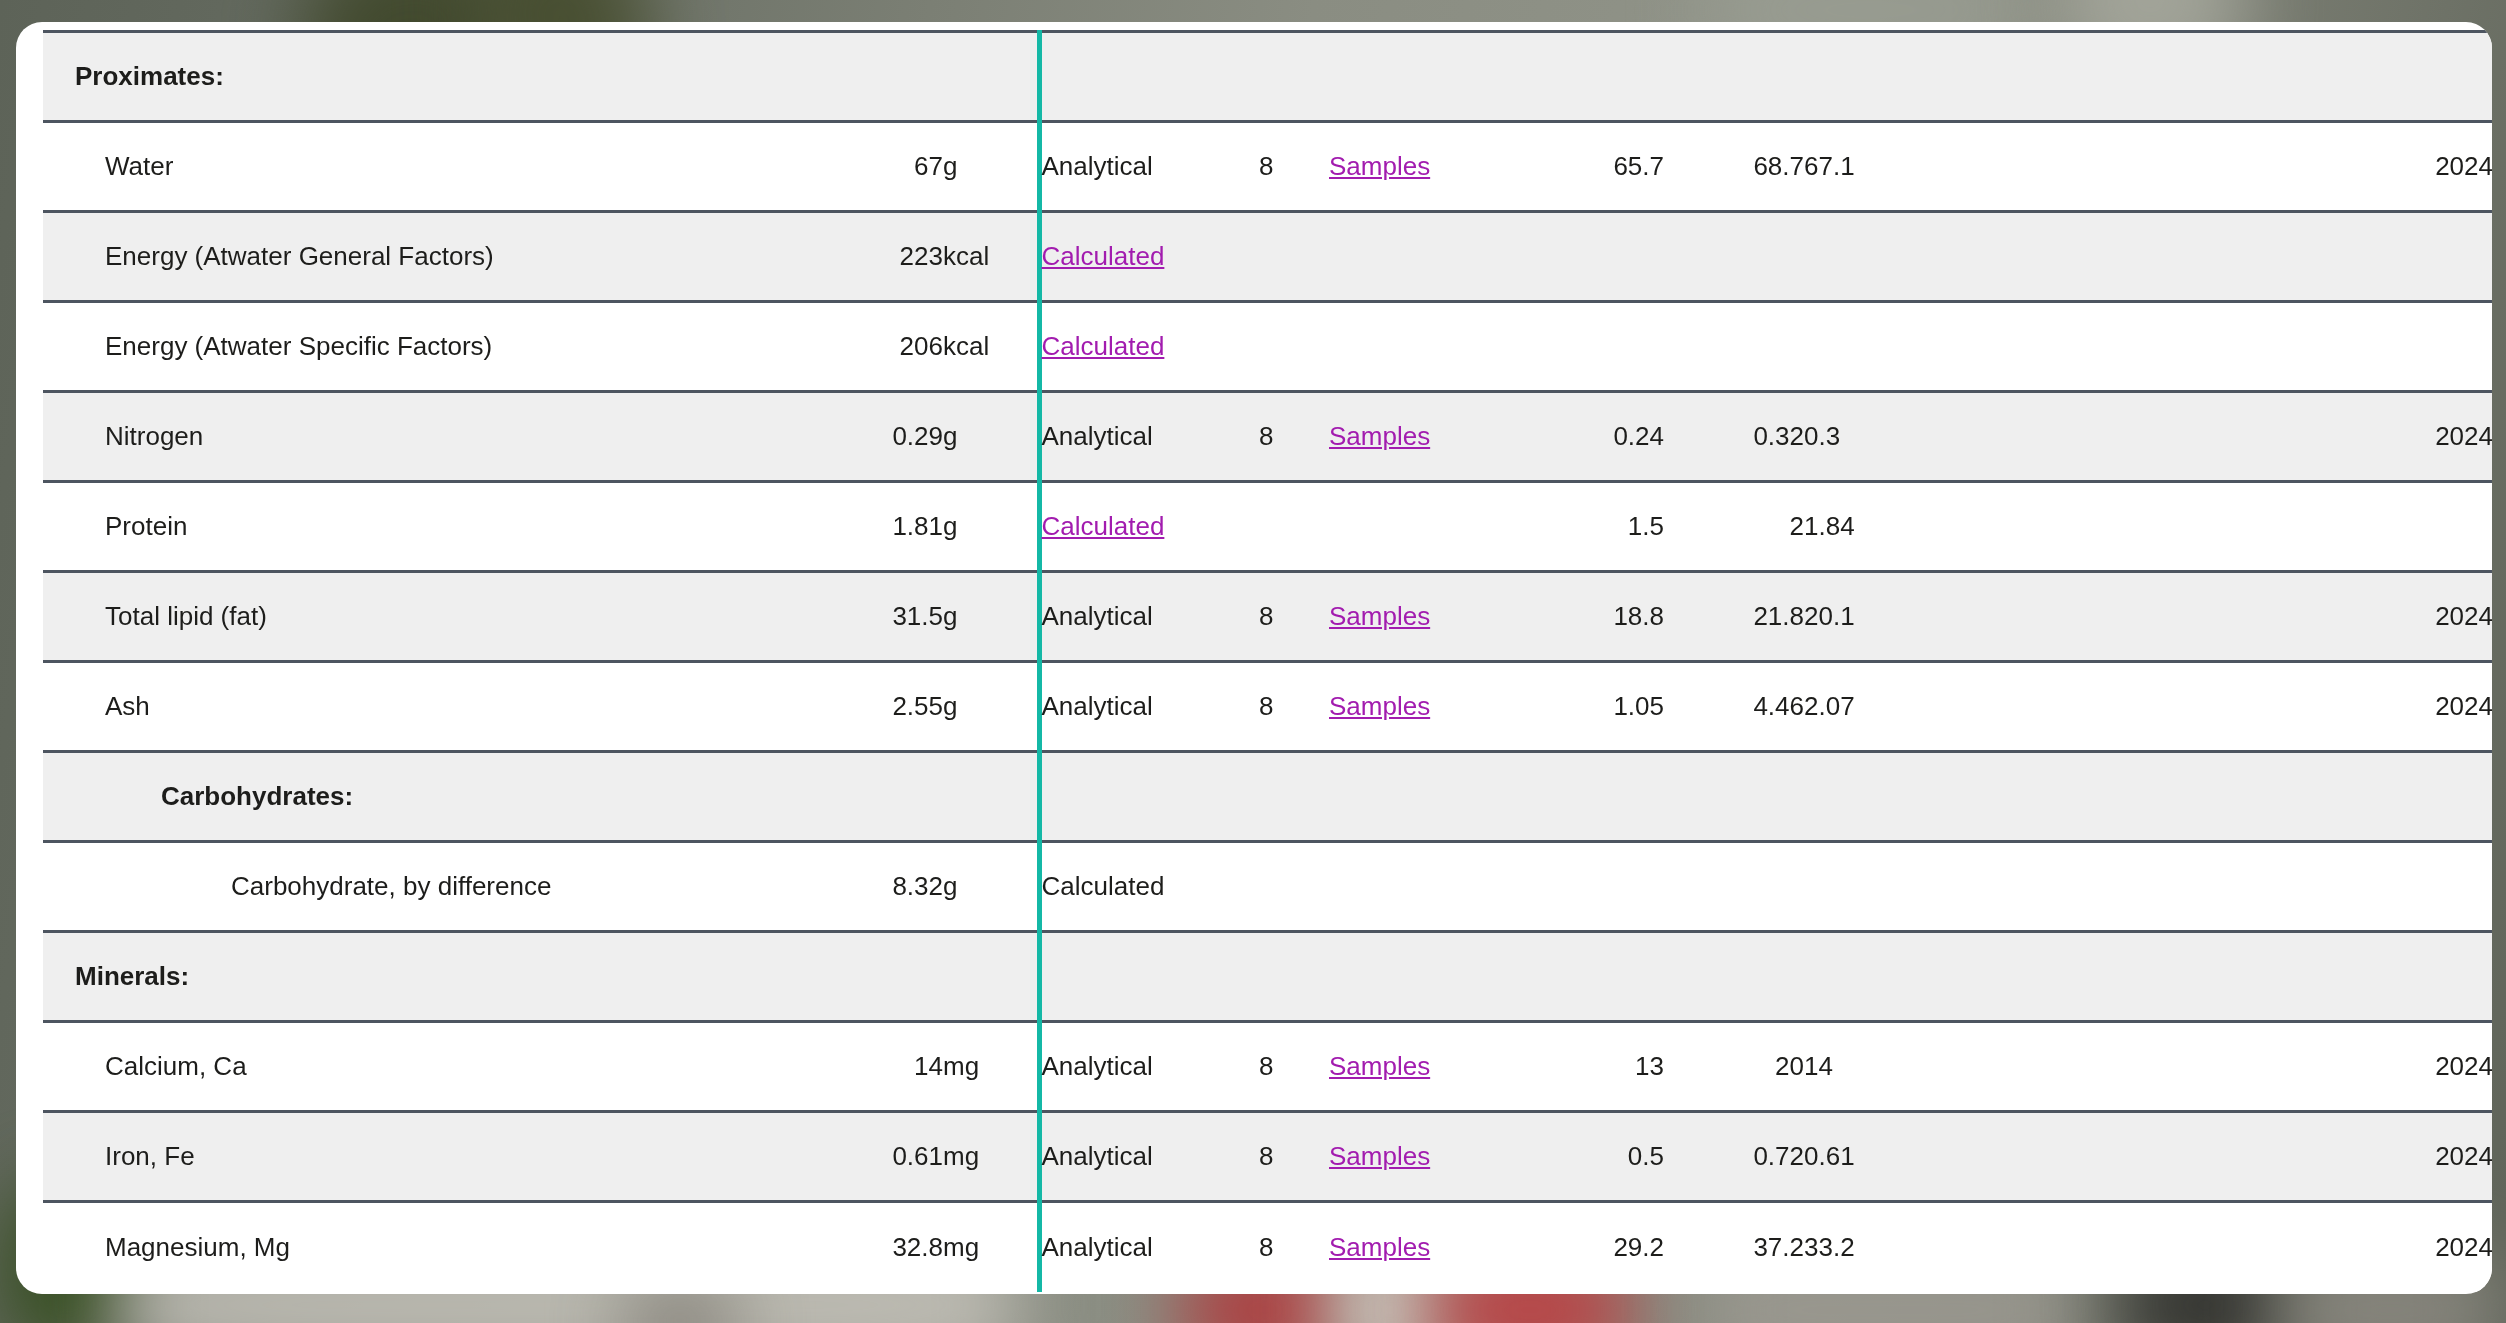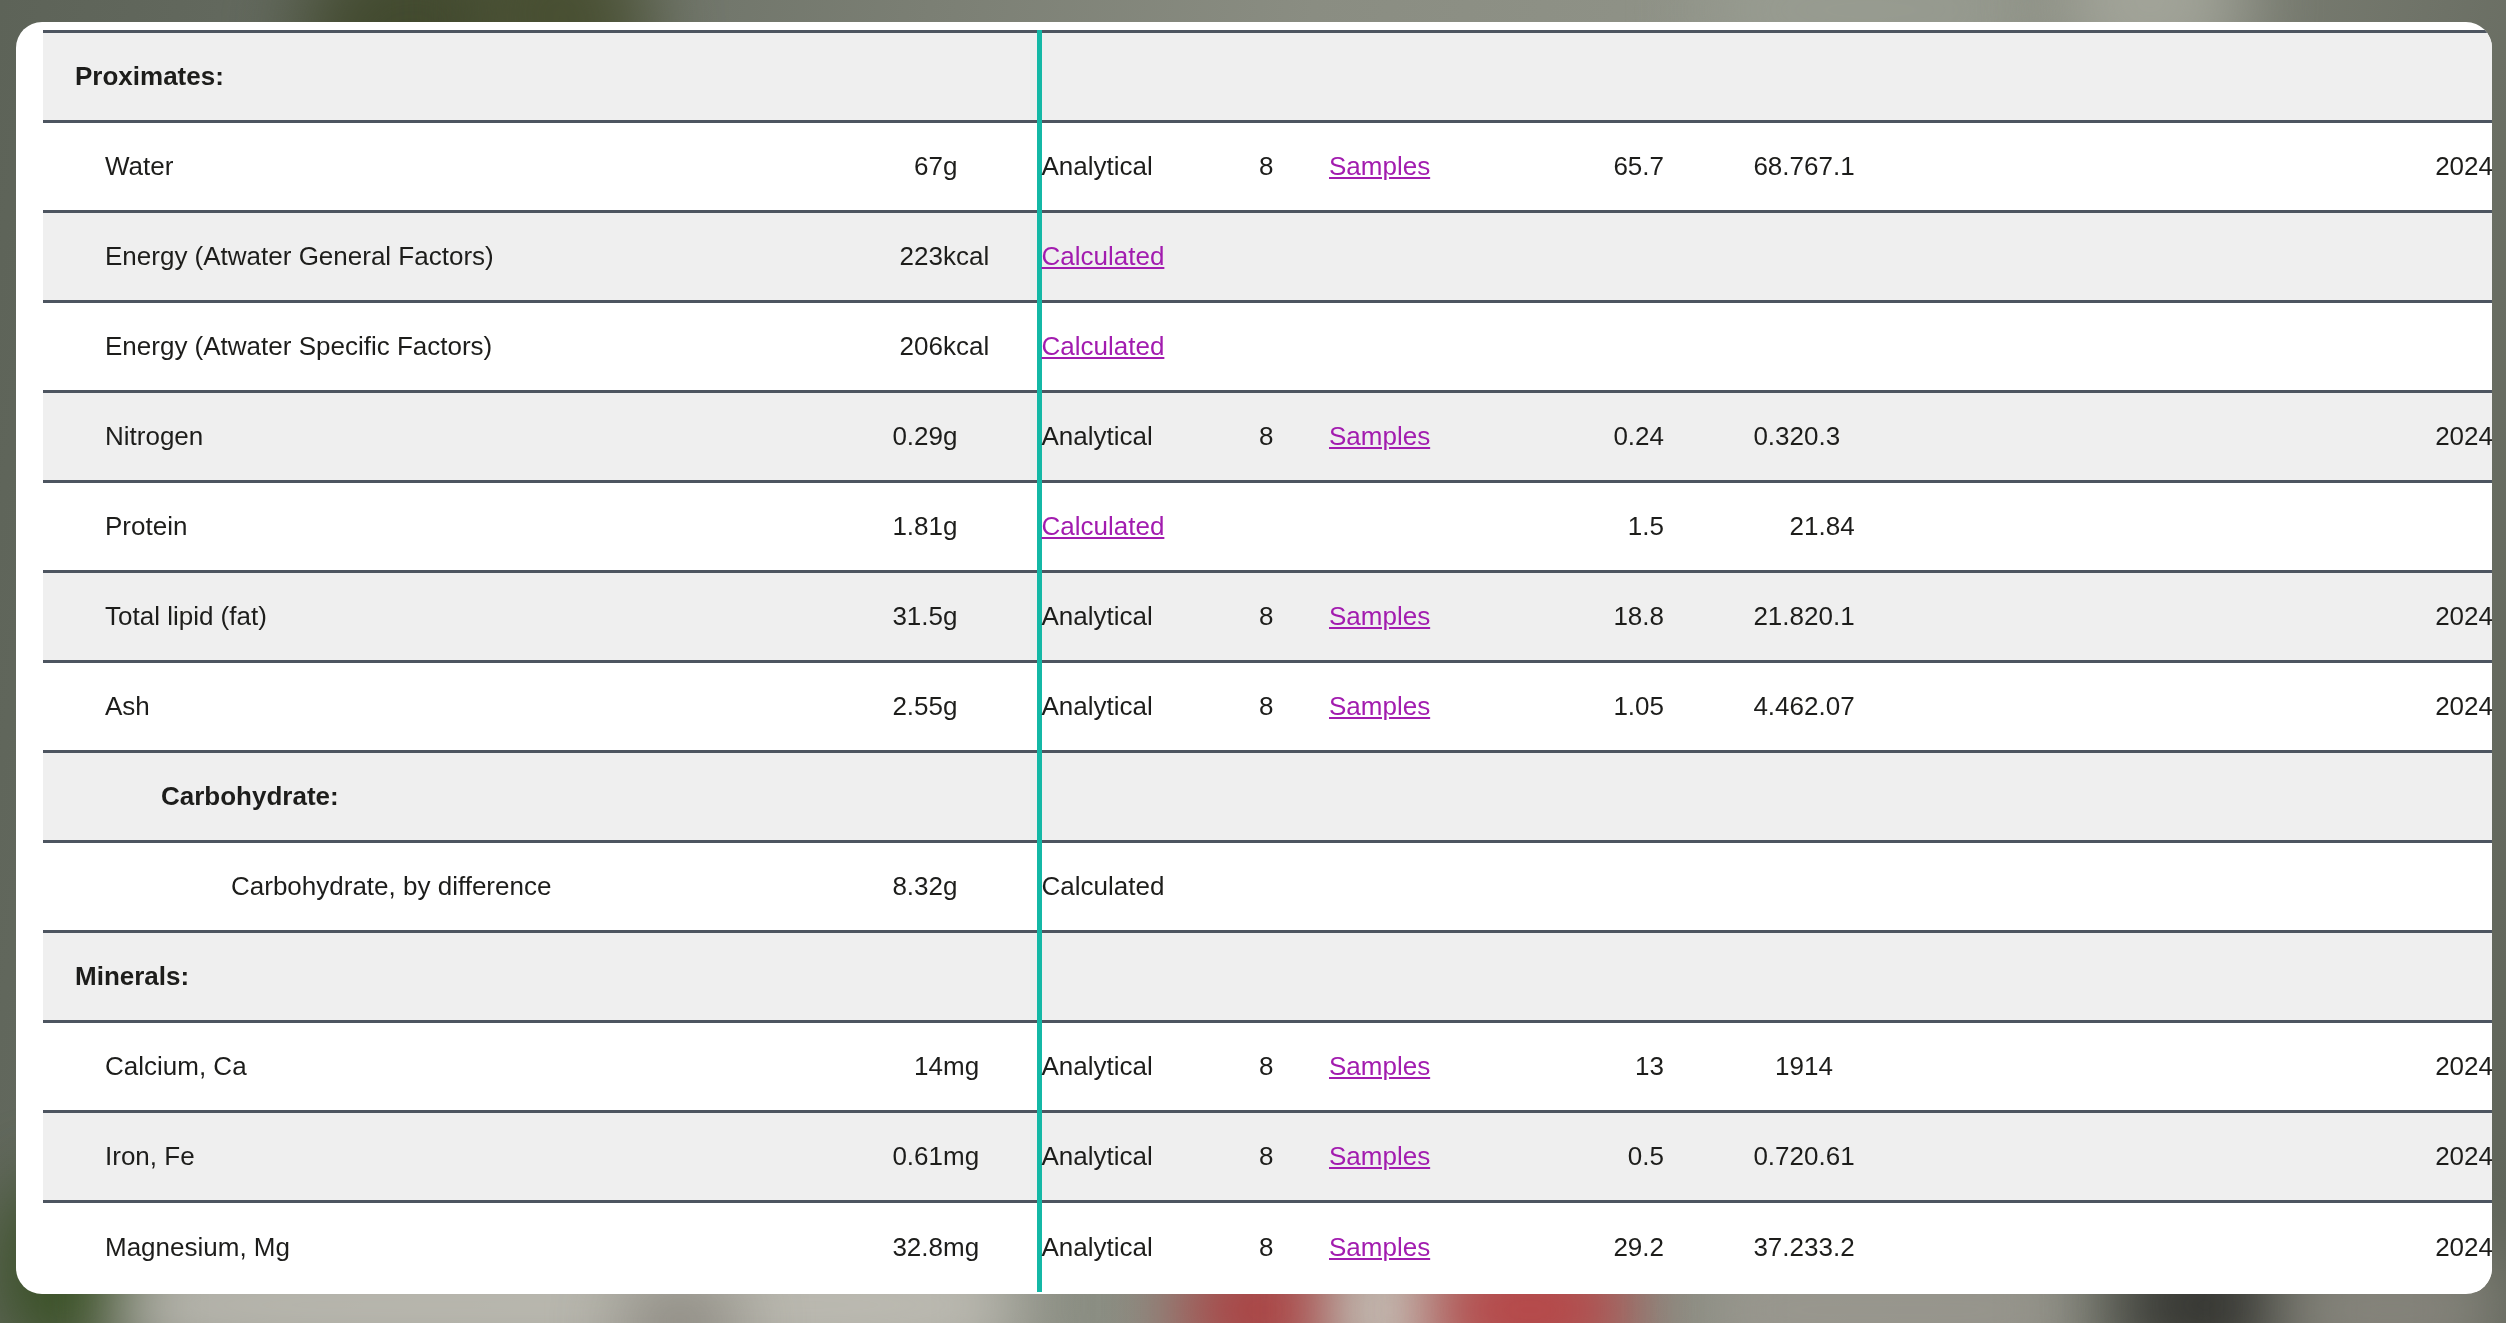--- a/index.html
+++ b/index.html
@@ -262,21 +262,21 @@
             <td class="type">Analytical</td>
             <td class="nsamp">8</td>
             <td class="samples"><a class="tbl-link" href="#">Samples</a></td>
             <td class="minv">1.05</td>
             <td class="maxv">4.46</td>
             <td class="medv">2.07</td>
             <td></td>
             <td class="year">2024</td>
           </tr>
           <tr class="zebra section">
-            <td class="name lvl1b">Carbohydrate:</td>
+            <td class="name lvl1b">Carbohydrates:</td>
             <td class="amount"></td>
             <td class="unit"></td>
             <td class="type"></td>
             <td class="nsamp"></td>
             <td class="samples"></td>
             <td class="minv"></td>
             <td class="maxv"></td>
             <td class="medv"></td>
             <td></td>
             <td class="year"></td>
@@ -308,21 +308,21 @@
             <td class="year"></td>
           </tr>
           <tr class="plain">
             <td class="name lvl1">Calcium, Ca</td>
             <td class="amount">14</td>
             <td class="unit">mg</td>
             <td class="type">Analytical</td>
             <td class="nsamp">8</td>
             <td class="samples"><a class="tbl-link" href="#">Samples</a></td>
             <td class="minv">13</td>
-            <td class="maxv">19</td>
+            <td class="maxv">20</td>
             <td class="medv">14</td>
             <td></td>
             <td class="year">2024</td>
           </tr>
           <tr class="zebra">
             <td class="name lvl1">Iron, Fe</td>
             <td class="amount">0.61</td>
             <td class="unit">mg</td>
             <td class="type">Analytical</td>
             <td class="nsamp">8</td>

